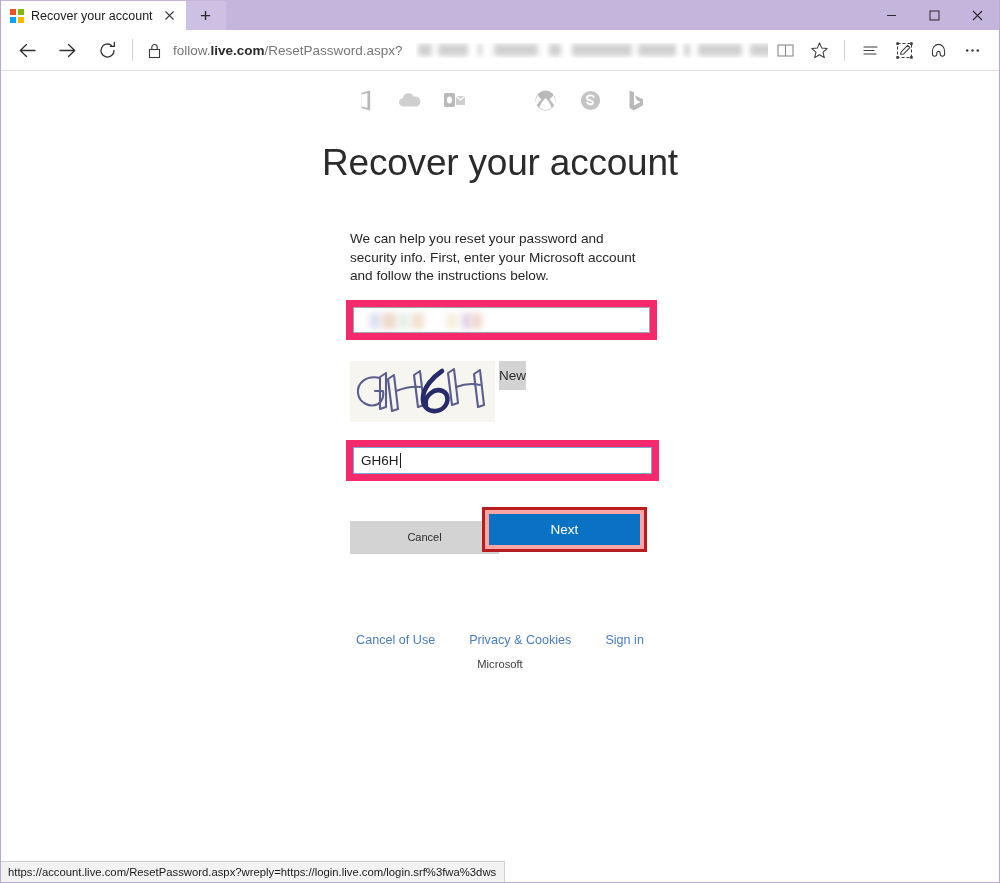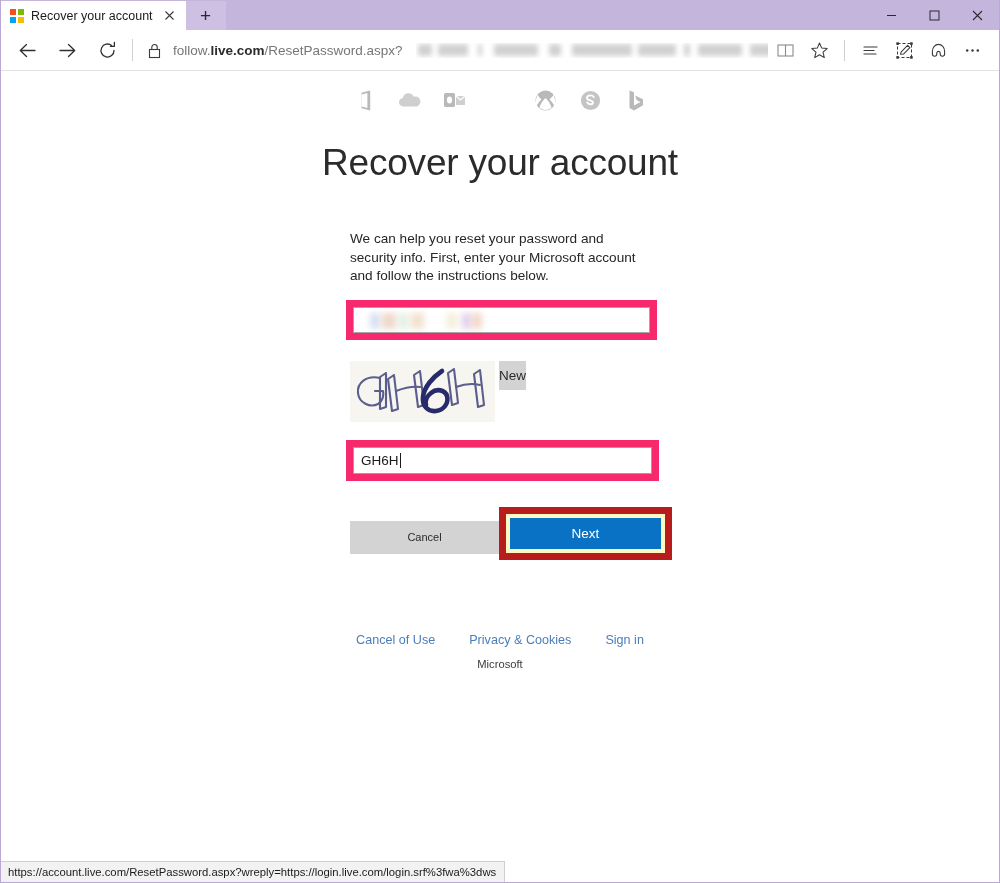--- a/index.html
+++ b/index.html
@@ -218,22 +218,22 @@
   #actions {
     display: flex; margin-top: 40px; margin-left: 0; position: relative;
   }
   #cancelbtn {
     width: 149px; height: 33px;
     background: #d3d3d3; color: #2b2b2b;
     font-size: 11px; border: none;
     font-family: "Liberation Sans", sans-serif;
   }
   #nextwrap {
-    position: absolute; left: 149px; top: -14px;
-    border: 7px solid #b91c1c; background: #fef9c3; padding: 4px;
+    position: absolute; left: 132px; top: -14px;
+    border: 3px solid #b91c1c; background: #fca5a5; padding: 4px;
   }
   #nextbtn {
     width: 151px; height: 31px;
     background: #0a72c4; color: #ffffff;
     font-size: 13.5px; border: none;
     font-family: "Liberation Sans", sans-serif;
   }
 
   
   #footer { margin-top: 79px; }

